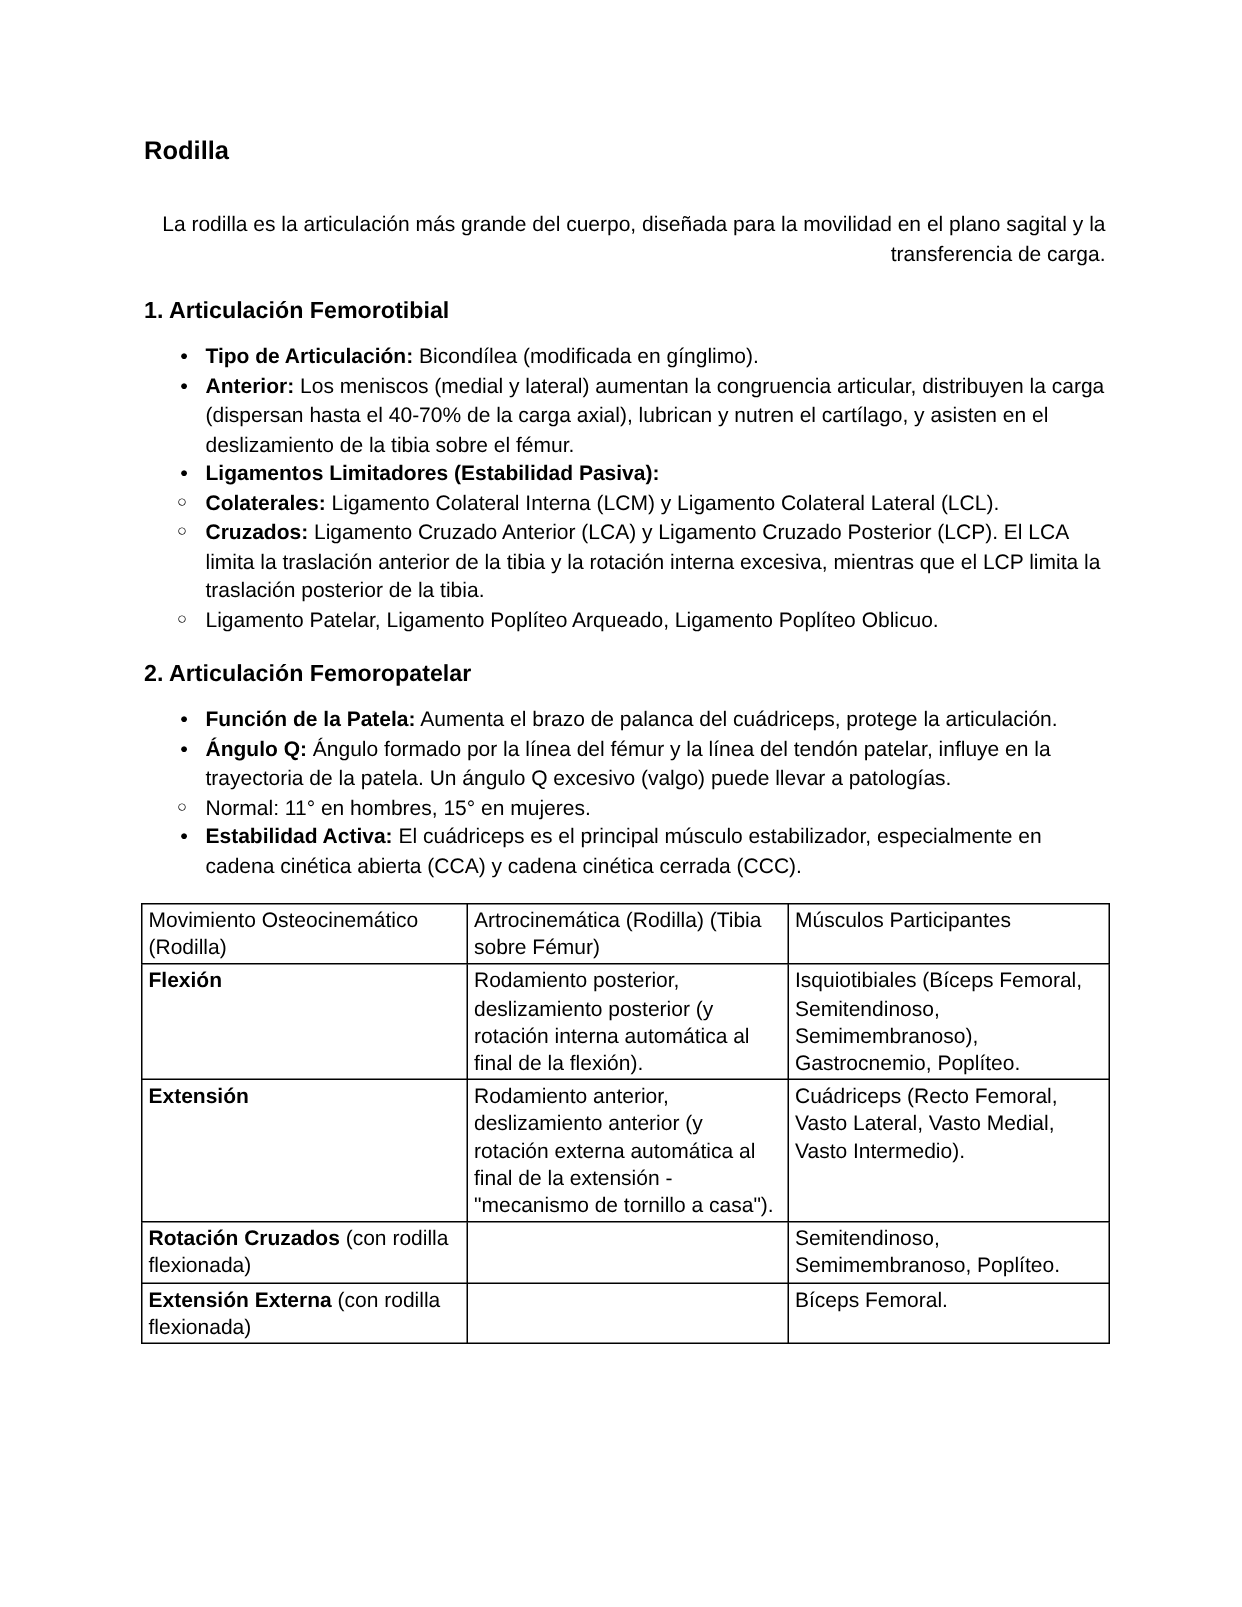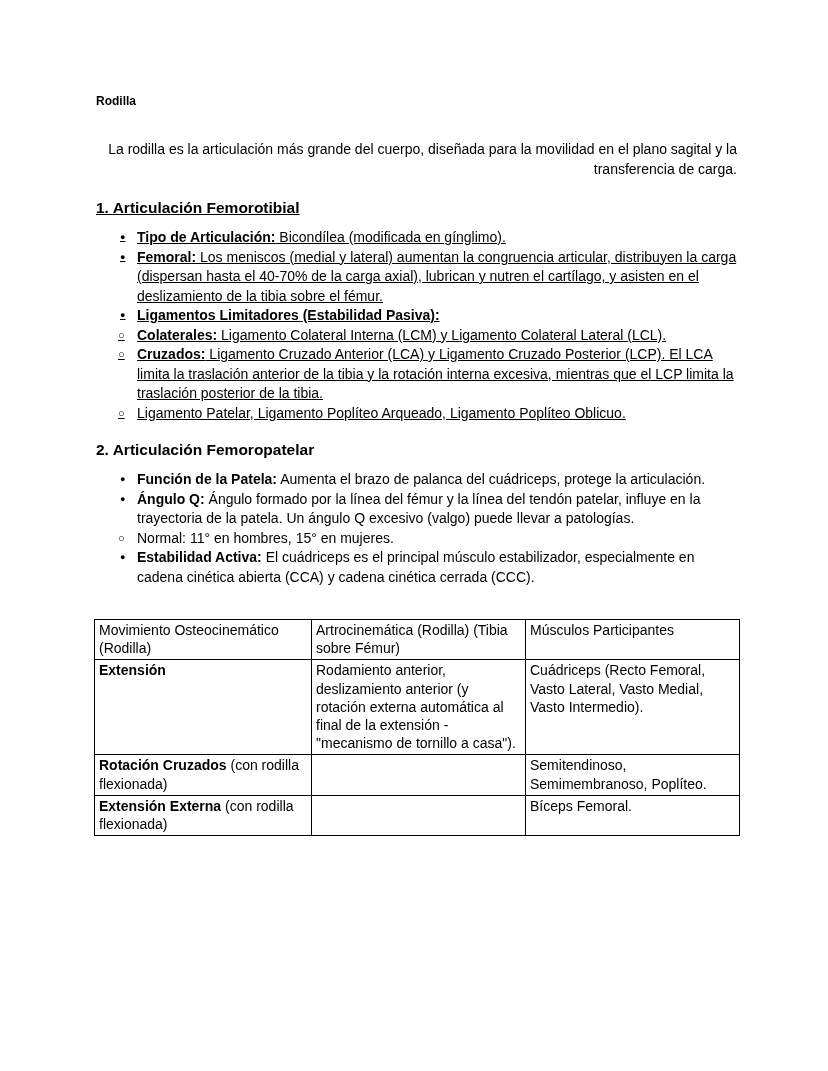--- a/index.html
+++ b/index.html
@@ -16,21 +16,21 @@
     -webkit-font-smoothing: antialiased;
   }
   .page {
     box-sizing: border-box;
     width: 828px;
     height: 1071px;
     padding: 88px 91px 40px 96px;
     background: #ffffff;
   }
   h1.doc-title {
-    font-size: 12px;
+    font-size: 17px;
     line-height: 26px;
     font-weight: bold;
     margin: 0 0 26px 0;
   }
   p.intro {
     font-size: 14px;
     line-height: 19.5px;
     margin: 0 0 18px 0;
     text-align: right;
   }
@@ -70,27 +70,27 @@
     flex: 0 0 19px;
     margin-left: 22px;
     font-size: 11px;
     line-height: 19px;
     text-align: left;
   }
   .li-text {
     flex: 1 1 auto;
   }
   .li-text b { font-weight: bold; }
-  section.sec1 { margin-bottom: 0; text-decoration: underline; }
+  section.sec1 { margin-bottom: 0; }
   table.doc-table {
     border-collapse: collapse;
     table-layout: fixed;
     width: 645px;
     margin-left: -2px;
-    margin-top: 32px;
+    margin-top: 15px;
   }
   table.doc-table th,
   table.doc-table td {
     border: 1px solid #000000;
     vertical-align: top;
     font-size: 14px;
     line-height: 18.2px;
     font-weight: normal;
     text-align: left;
     padding: 1px 4px 2px 4px;
@@ -115,21 +115,21 @@
     <ul class="l1">
       <li>
         <div class="li-row">
           <span class="marker1">●</span>
           <div class="li-text"><b>Tipo de Articulación:</b><span> Bicondílea (modificada en gínglimo).</span></div>
         </div>
       </li>
       <li>
         <div class="li-row">
           <span class="marker1">●</span>
-          <div class="li-text"><b>Femoral:</b><span> Los meniscos (medial y lateral) aumentan la congruencia articular, distribuyen la carga (dispersan hasta el 40-70% de la carga axial), lubrican y nutren el cartílago, y asisten en el deslizamiento de la tibia sobre el fémur.</span></div>
+          <div class="li-text"><b>Anterior:</b><span> Los meniscos (medial y lateral) aumentan la congruencia articular, distribuyen la carga (dispersan hasta el 40-70% de la carga axial), lubrican y nutren el cartílago, y asisten en el deslizamiento de la tibia sobre el fémur.</span></div>
         </div>
       </li>
       <li>
         <div class="li-row">
           <span class="marker1">●</span>
           <div class="li-text"><b>Ligamentos Limitadores (Estabilidad Pasiva):</b><span></span></div>
         </div>
         <ul class="l2">
           <li>
             <div class="li-row">
@@ -192,20 +192,25 @@
       <col class="col-artro">
       <col class="col-musculos">
     </colgroup>
     <tbody>
       <tr>
         <th>Movimiento Osteocinemático (Rodilla)</th>
         <th>Artrocinemática (Rodilla) (Tibia sobre Fémur)</th>
         <th>Músculos Participantes</th>
       </tr>
       <tr>
+        <td><b>Flexión</b><span></span></td>
+        <td>Rodamiento posterior, deslizamiento posterior (y rotación interna automática al final de la flexión).</td>
+        <td>Isquiotibiales (Bíceps Femoral, Semitendinoso, Semimembranoso), Gastrocnemio, Poplíteo.</td>
+      </tr>
+      <tr>
         <td><b>Extensión</b><span></span></td>
         <td>Rodamiento anterior, deslizamiento anterior (y rotación externa automática al final de la extensión - "mecanismo de tornillo a casa").</td>
         <td>Cuádriceps (Recto Femoral, Vasto Lateral, Vasto Medial, Vasto Intermedio).</td>
       </tr>
       <tr>
         <td><b>Rotación Cruzados</b><span> (con rodilla flexionada)</span></td>
         <td></td>
         <td>Semitendinoso, Semimembranoso, Poplíteo.</td>
       </tr>
       <tr>

